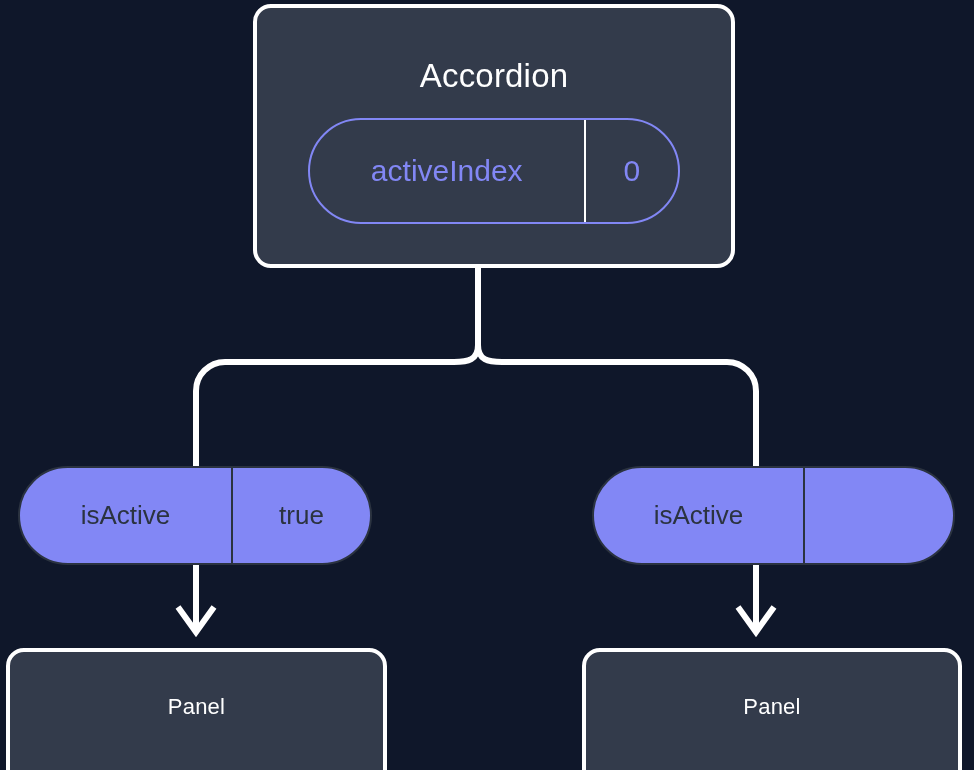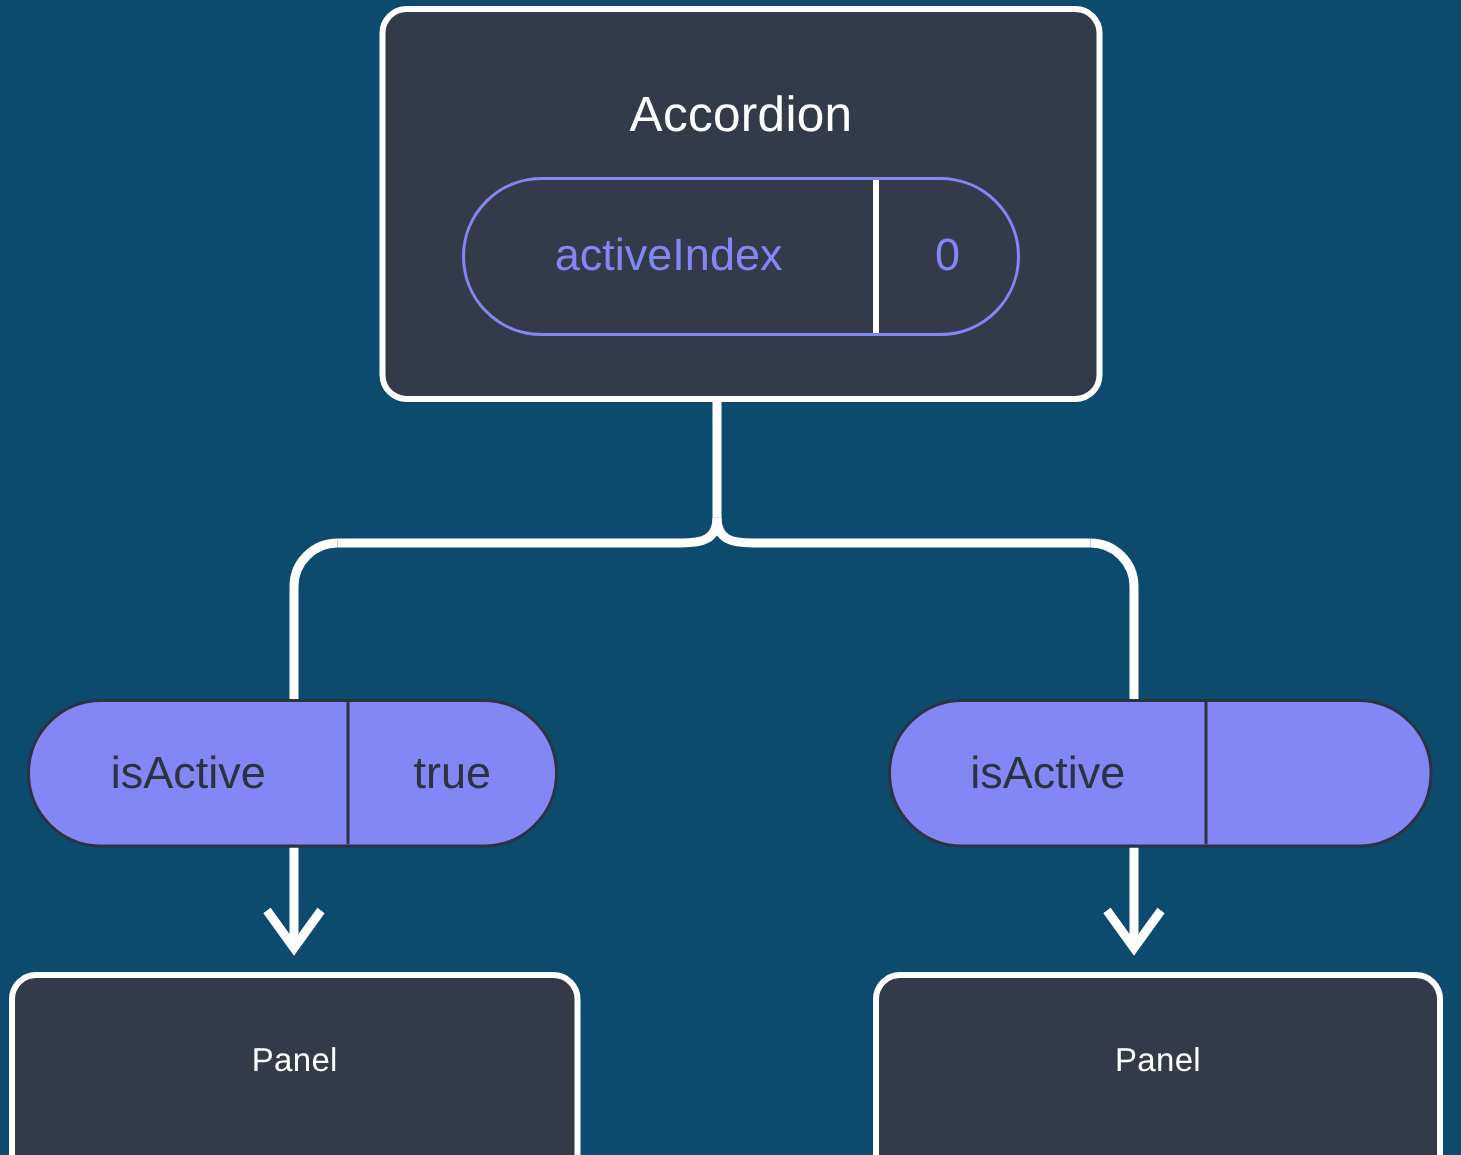--- a/index.html
+++ b/index.html
@@ -4,21 +4,21 @@
 <style>
   html, body {
     margin: 0;
     padding: 0;
     background: #4d6670;
   }
   #stage {
     position: relative;
     width: 974px;
     height: 770px;
-    background: #0c4a6e;
+    background: #0f172a;
     overflow: hidden;
     font-family: "Liberation Sans", sans-serif;
   }
 
   
   #connectors {
     position: absolute;
     left: 0; top: 0;
     width: 974px;
     height: 770px;
@@ -78,21 +78,21 @@
     border: 2px solid #8287f5;
     background: transparent;
   }
 
   .pill-outline .pill-key,
   .pill-outline .pill-val {
     color: #8287f5;
   }
 
   .pill-outline .pill-key {
-    border-right: 4px solid #ffffff;
+    border-right: 2px solid #ffffff;
   }
 
   .pill-key, .pill-val {
     display: flex;
     align-items: center;
     justify-content: center;
     box-sizing: border-box;
     font-size: 30px;
     font-weight: 400;
     white-space: nowrap;
@@ -105,21 +105,21 @@
   .pill-filled {
     top: 466px;
     height: 99px;
     background: #8287f5;
     border: 2px solid #2b3340;
   }
 
   .pill-filled .pill-key,
   .pill-filled .pill-val {
     color: #2b3340;
-    font-size: 30px;
+    font-size: 26px;
   }
 
   .pill-filled .pill-key {
     border-right: 2px solid #2b3340;
   }
 
   .pill-left {
     left: 18px;
     width: 354px;
   }

